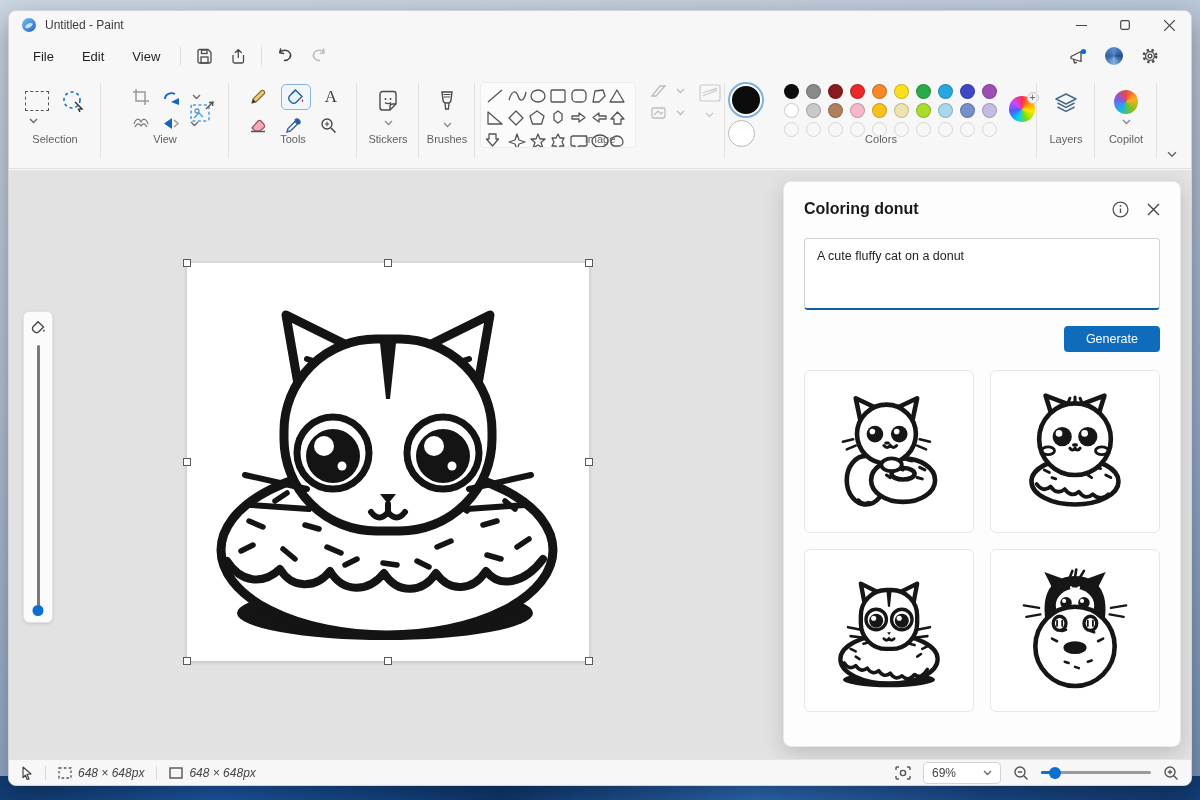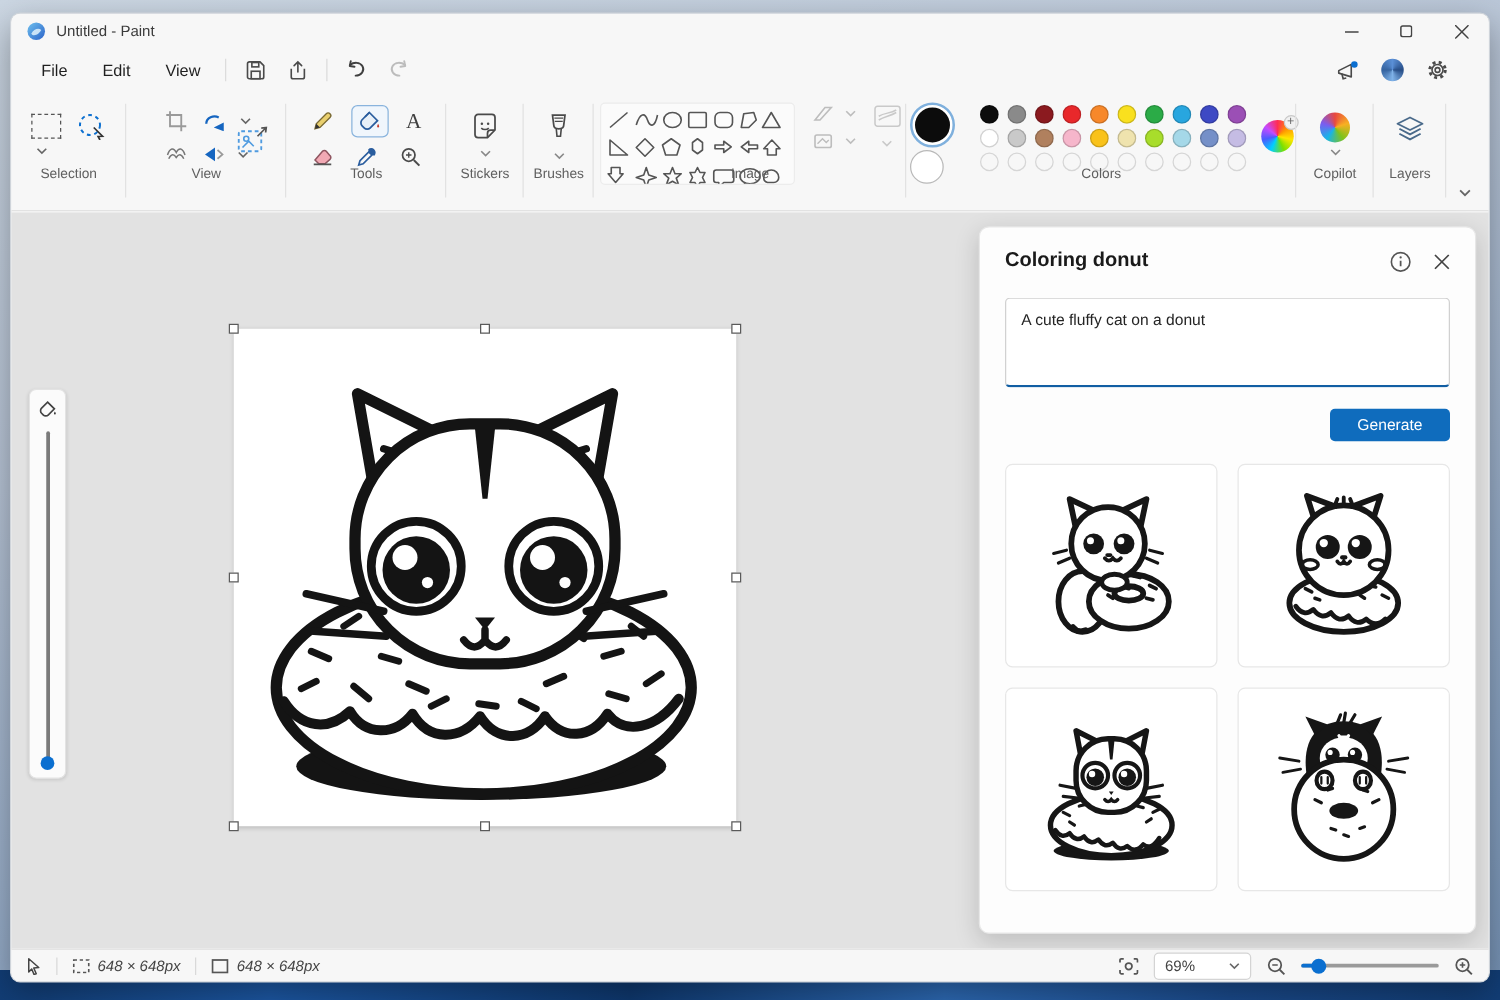--- a/index.html
+++ b/index.html
@@ -411,37 +411,37 @@
           <div class="pal-empty"></div>
           <div class="pal-empty"></div>
         </div>
         <div class="wheel" style="margin-top:12px;">
           <div class="plus">+</div>
         </div>
       </div>
       <span class="sec-label">Colors</span>
     </div>
 
-    <div class="sec" style="width:62px;">
-      <div class="copilot-logo" style="margin-top:10px;"></div>
-      <svg class="chev" width="9" height="6" viewBox="0 0 9 6" style="margin-top:5px;">
-          <path d="M1 1 L4.5 4.5 L8 1" fill="none" stroke="#888" stroke-width="1.3"></path>
-        </svg>
-      <span class="sec-label">Copilot</span>
-    </div>
-
     <div class="sec" style="width:58px;">
       <div class="ibtn" style="margin-top:10px;">
         <svg width="26" height="24" viewBox="0 0 26 24">
             <path d="M13 2 L23 7 L13 12 L3 7 Z" fill="none" stroke="#4a6a8a" stroke-width="1.5" stroke-linejoin="round"></path>
             <path d="M4.5 11 L13 15.5 L21.5 11" fill="none" stroke="#4a6a8a" stroke-width="1.5"></path>
             <path d="M4.5 15 L13 19.5 L21.5 15" fill="none" stroke="#4a6a8a" stroke-width="1.5"></path>
           </svg>
       </div>
       <span class="sec-label">Layers</span>
+    </div>
+
+    <div class="sec" style="width:62px;">
+      <div class="copilot-logo" style="margin-top:10px;"></div>
+      <svg class="chev" width="9" height="6" viewBox="0 0 9 6" style="margin-top:5px;">
+          <path d="M1 1 L4.5 4.5 L8 1" fill="none" stroke="#888" stroke-width="1.3"></path>
+        </svg>
+      <span class="sec-label">Copilot</span>
     </div>
 
     <div class="sec" style="width:30px;">
       <svg class="chev" width="10" height="7" viewBox="0 0 9 6" style="position:absolute;bottom:10px;">
           <path d="M1 1 L4.5 4.5 L8 1" fill="none" stroke="#666" stroke-width="1.3"></path>
         </svg>
     </div>
   </div>
 
   <div class="workarea">

